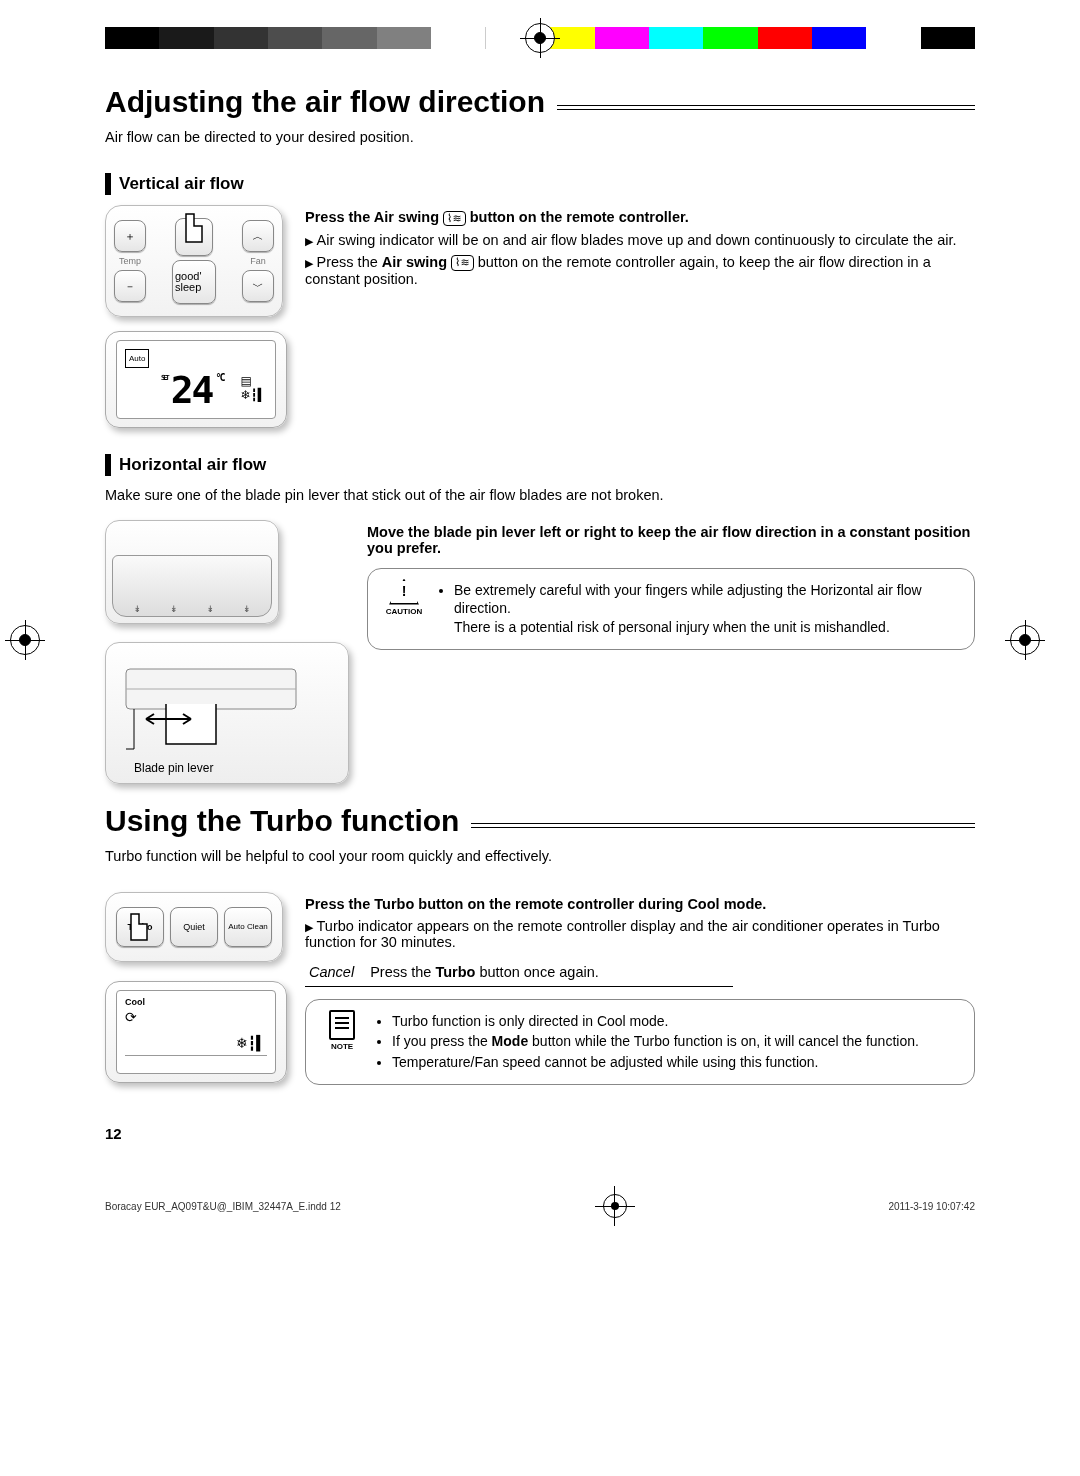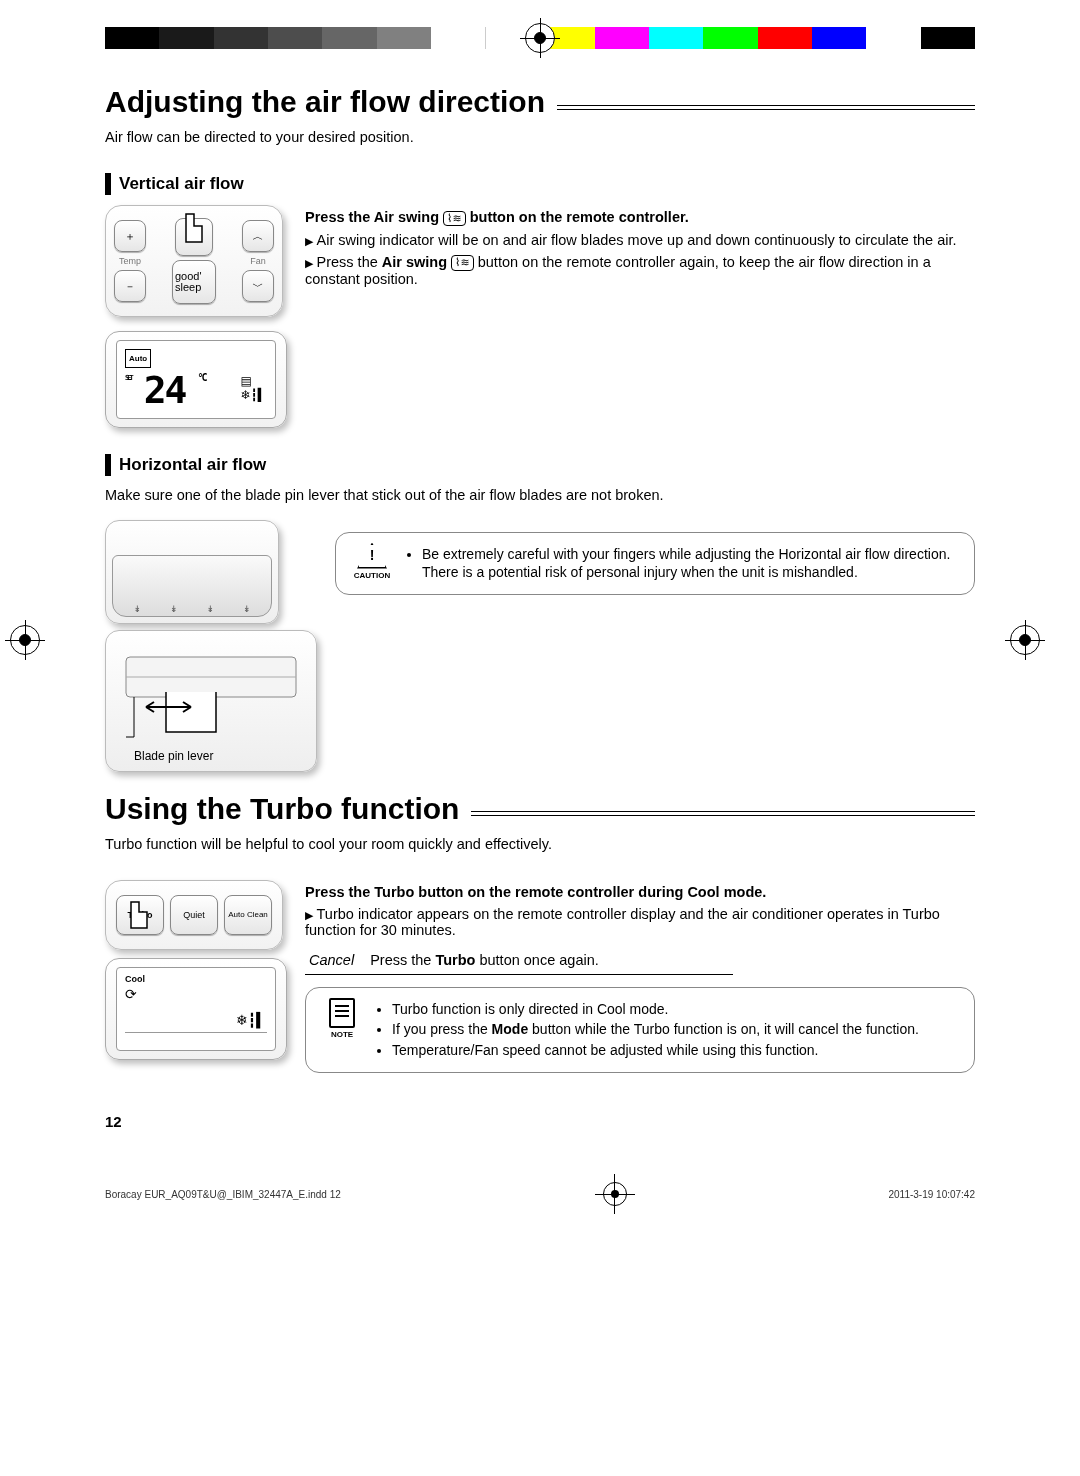--- a/index.html
+++ b/index.html
@@ -75,22 +75,22 @@
   .goodsleep{width:38px;height:34px;font-size:7.5px;line-height:1;flex-direction:column;}
   .hand{position:relative;}
   .hand svg{position:absolute;top:-6px;left:8px;}
 
   .lcd {
     margin-top:14px;border:1px solid #aaa;border-radius:14px;padding:8px 10px;
     background:linear-gradient(#fff,#f1f1f1); box-shadow: 3px 4px 6px rgba(0,0,0,.25);
     width:160px;
   }
   .lcd-inner{border:1px solid #999;border-radius:4px;padding:6px 8px;background:#fff;}
-  .lcd .auto{font-size:8px;border:1px solid #000;display:inline-block;padding:4px 3px;font-weight:700;}
-  .lcd .temp{font-family:"DS-Digital",monospace;font-size:38px;font-weight:700;letter-spacing:-2px;display:flex;align-items:flex-start;gap:12px;}
+  .lcd .auto{font-size:8px;border:1px solid #000;display:inline-block;padding:4px 3px;font-weight:400;}
+  .lcd .temp{font-family:"DS-Digital",monospace;font-size:38px;font-weight:700;letter-spacing:-2px;display:flex;align-items:flex-start;gap:3px;margin-left:36px;}
   .lcd .set{font-size:7px;font-weight:700;align-self:flex-start;margin-top:6px;}
   .lcd .degc{font-size:10px;font-weight:700;align-self:flex-start;margin-top:4px;}
   .lcd .icons{float:right;font-size:12px;margin-top:-38px;}
 
   .instr { flex:1; font-size:14.5px; }
   .instr b{font-weight:700;}
   .instr .step{margin:4px 0 6px 0;}
   .instr .arrow:before{content:"▶ ";font-size:11px;}
   .swing-icon{display:inline-block;border:1px solid #000;border-radius:4px;padding:0 3px;font-size:11px;vertical-align:middle;line-height:1.2;}
 
@@ -100,21 +100,21 @@
   }
   .caution-box{display:flex;gap:10px;}
   .caution-label{font-size:8px;font-weight:700;text-align:center;}
   .caution-icon{width:26px;height:22px;border:2px solid #000;display:flex;align-items:center;justify-content:center;font-weight:900;clip-path:polygon(50% 0,100% 100%,0 100%);margin:0 auto 2px auto;}
   .note-icon{width:22px;height:26px;border:2px solid #000;border-radius:2px;margin:0 auto 2px auto;position:relative;}
   .note-icon:before{content:"";position:absolute;left:4px;right:4px;top:5px;height:2px;background:#000;box-shadow:0 5px 0 #000,0 10px 0 #000;}
   ul.bul{margin:0;padding-left:18px;}
   ul.bul li{margin:2px 0;}
 
   .ac-unit{width:160px;height:90px;border:1px solid #bbb;border-radius:14px;background:linear-gradient(#fff,#eee);box-shadow:3px 4px 6px rgba(0,0,0,.25);padding:6px;font-size:9px;color:#555;display:flex;flex-direction:column;justify-content:flex-end;}
-  .blade-fig{width:210px;height:140px;border:1px solid #bbb;border-radius:14px;background:linear-gradient(#fff,#eee);box-shadow:3px 4px 6px rgba(0,0,0,.25);margin-top:6px;position:relative;font-size:12px;}
+  .blade-fig{width:210px;height:140px;border:1px solid #bbb;border-radius:14px;background:linear-gradient(#fff,#eee);box-shadow:3px 4px 6px rgba(0,0,0,.25);margin-top:18px;position:relative;font-size:12px;padding-left:32px;}
   .blade-fig .cap{position:absolute;bottom:8px;left:28px;}
 
   .cancel-bar{display:flex;gap:16px;border-bottom:1px solid #000;padding:6px 4px;margin-top:8px;font-size:14.5px;max-width:420px;}
   .cancel-bar .k{font-weight:400;font-style:italic;}
 
   .turbo-btns{display:flex;gap:6px;justify-content:center;}
   .turbo-btns .btn{width:42px;height:30px;font-size:9px;}
 
   .footer{display:flex;justify-content:space-between;align-items:center;font-size:10px;color:#333;margin-top:52px;border-top:0;}
   .pgnum{font-size:15px;font-weight:700;margin-top:40px;}
@@ -239,20 +239,21 @@
           <rect x="20" y="20" width="170" height="40" rx="4" fill="#f4f4f4" stroke="#888"></rect>
           <line x1="20" y1="40" x2="190" y2="40" stroke="#aaa"></line>
           <path d="M60 55 L60 95 L110 95 L110 55" fill="#fff" stroke="#000" stroke-width="1.5"></path>
           <path d="M40 70 L85 70 M40 70 l8 -5 M40 70 l8 5 M85 70 l-8 -5 M85 70 l-8 5" stroke="#000" stroke-width="2" fill="none"></path>
           <path d="M28 60 L28 100 L20 100" stroke="#000" fill="none"></path>
         </svg>
         <span class="cap">Blade pin lever</span>
       </div>
     </div>
     <div class="instr">
+      <div class="step"><b>Move the blade pin lever left or right to keep the air flow direction in a constant position you prefer.</b></div>
       <div class="caution-box">
         <div style="flex:0 0 44px;text-align:center">
           <div class="caution-icon">!</div>
           <div class="caution-label">CAUTION</div>
         </div>
         <ul class="bul">
           <li>
             <span>Be extremely careful with your fingers while adjusting the Horizontal air flow direction.</span><br>
             <span>There is a potential risk of personal injury when the unit is mishandled.</span>
           </li>
@@ -274,21 +275,21 @@
           <span class="btn hand" style="font-weight:700">
             <span>Turbo</span>
             <svg width="34" height="40" style="top:4px;left:10px">
                 <path d="M4 2 L12 2 L12 12 L20 12 L20 28 L4 28 Z" fill="#fff" stroke="#000" stroke-width="1.5"></path>
               </svg>
           </span>
           <span class="btn">Quiet</span>
           <span class="btn" style="font-size:8px;line-height:1">Auto Clean</span>
         </div>
       </div>
-      <div class="lcd" style="margin-top:8px">
+      <div class="lcd" style="margin-top:19px">
         <div class="lcd-inner" style="height:70px">
           <div style="font-size:9px;font-weight:700">Cool</div>
           <div style="font-size:14px;margin-top:2px">⟳</div>
           <div style="text-align:right;font-size:14px;margin-top:10px">❄┇▍</div>
           <div style="border-top:1px solid #999;margin-top:4px"></div>
         </div>
       </div>
     </div>
 
     <div class="instr">

